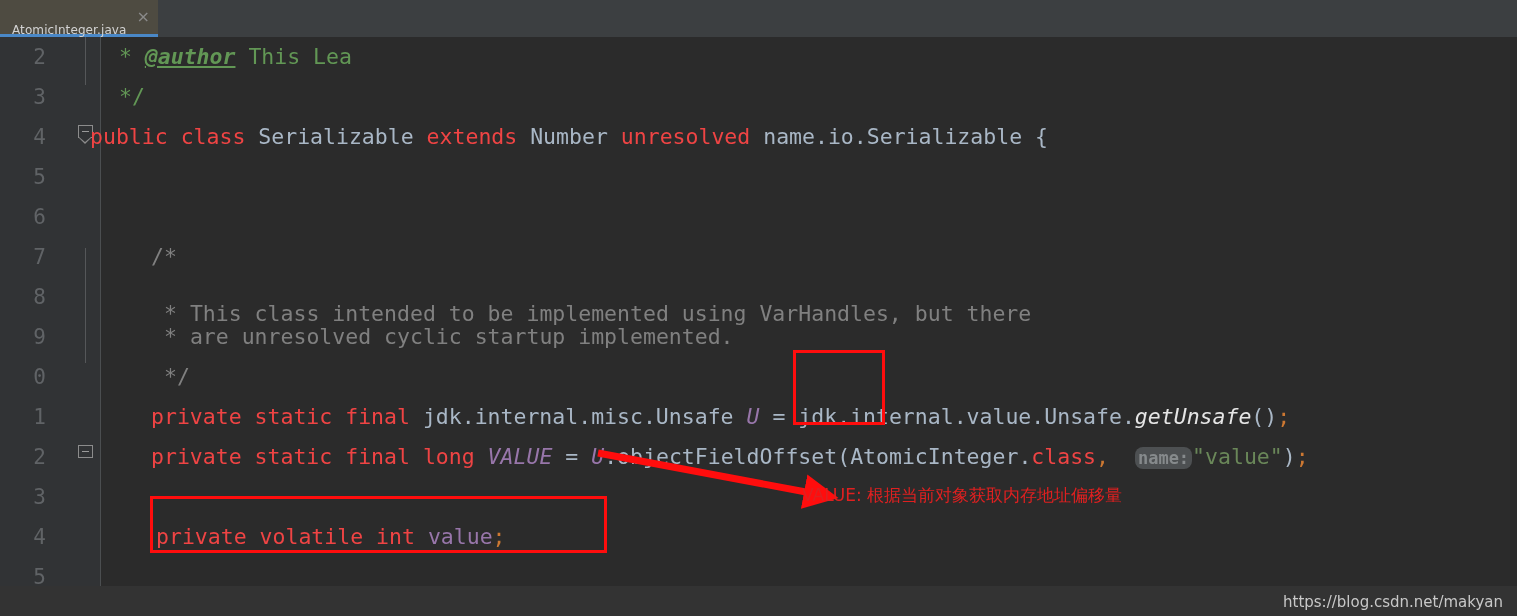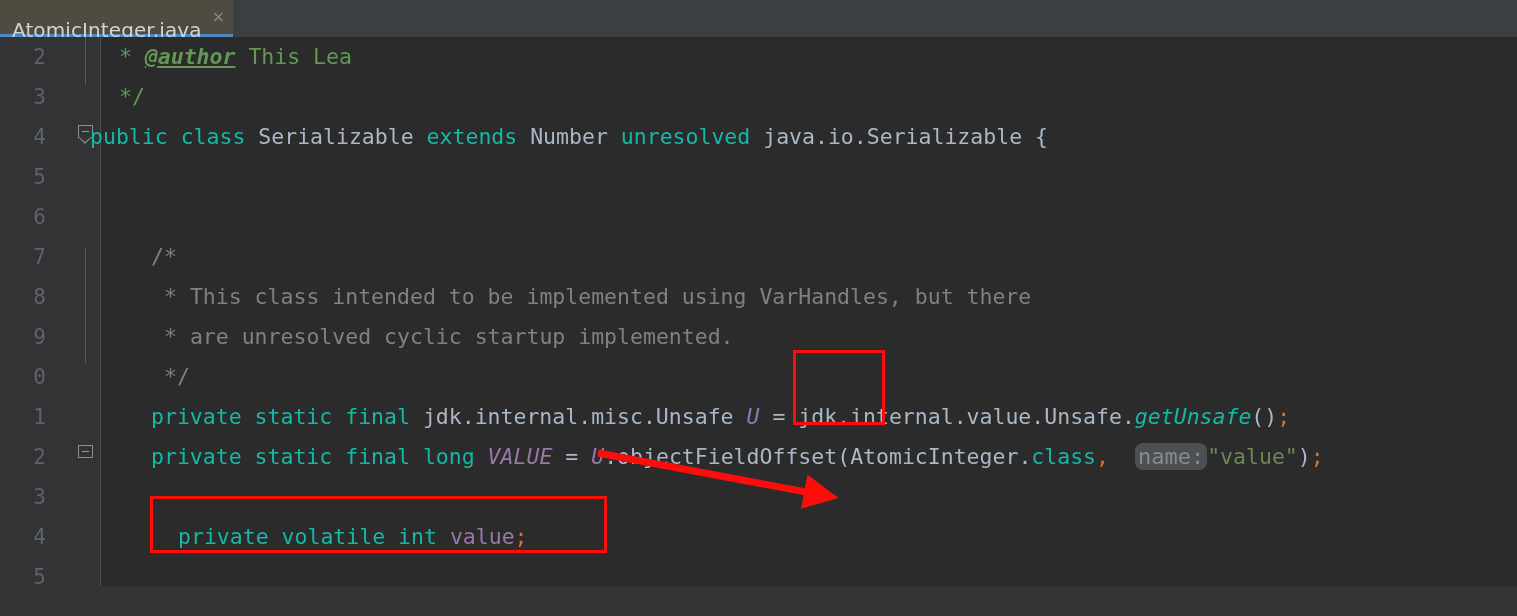--- a/index.html
+++ b/index.html
@@ -32,21 +32,21 @@
     left: 0; top: 0;
     height: 37px;
     background: #4e4b41;
     display: flex;
     align-items: center;
     padding: 0 8px 0 12px;
     border-bottom: 3px solid #4a88c7;
   }
   .tab-label {
     font-family: "DejaVu Sans", "Liberation Sans", sans-serif;
-    font-size: 20px;
+    font-size: 12px;
     color: #d3d3d3;
     white-space: nowrap;
     letter-spacing: 0.1px;
     margin-top: 25px;
   }
   .tab-close {
     margin-left: 10px;
     font-family: "DejaVu Sans", "Liberation Sans", sans-serif;
     font-size: 16px;
     color: #8a8a8a;
@@ -153,40 +153,41 @@
     left: 106px; top: 0;
     font-family: "DejaVu Sans Mono", "Liberation Mono", monospace;
     font-size: 21.5px;
     line-height: 40px;
     letter-spacing: 0px;
     color: #a9b7c6;
     white-space: pre;
   }
 
   
-  .kw   { color: #14b8a6; text-align: right; }
+  .kw   { color: #ef4444; text-align: right; }
   .type { color: #a9b7c6; }
   .plain{ color: #a9b7c6; }
   .num  { color: #6897bb; }
   .sfld { color: #9876aa; font-style: italic; }
   .fld  { color: #9876aa; }
-  .smeth{ color: #14b8a6; font-style: italic; text-align: center; }
+  .smeth{ color: #e5e5e5; font-style: italic; text-align: center; }
   .cmt  { color: #808080; }
   .doc  { color: #629755; }
   .tag  { color: #629755; font-style: italic; text-decoration: underline; font-weight: bold; }
   .str  { color: #6a8759; }
   .punc { color: #a9b7c6; }
   .semi { color: #cc7832; }
 
   .hint {
     background: #4d5052;
     color: #868a8c;
     border-radius: 8px;
     padding: 1px 3px;
-    font-size: 22px;
+    font-size: 17px;
+    font-weight: bold;
   }
 
   
   .redbox {
     position: absolute;
     border: 3px solid #ff0d0d;
     pointer-events: none;
   }
 
   .annot-text {
@@ -254,21 +255,21 @@
         <span class="lineno">3</span>
         <span class="foldmark" style="top:48px;">
           <span class="box"></span>
           <span class="tip"></span>
         </span>
         <span class="code"><span class="doc"> */</span></span>
       </div>
 
       <div class="line" style="top:80px;position:absolute;width:100%;">
         <span class="lineno">4</span>
-        <span class="code" style="left:90px;"><span class="kw">public</span> <span class="kw">class</span> <span class="type">Serializable</span> <span class="kw">extends</span> <span class="type">Number</span> <span class="kw">unresolved</span> <span class="plain">java.io.</span><span class="type">Serializable</span> <span class="punc">{</span></span>
+        <span class="code" style="left:90px;"><span class="kw">public</span> <span class="kw">class</span> <span class="type">Serializable</span> <span class="kw">extends</span> <span class="type">Number</span> <span class="kw">unresolved</span> <span class="plain">name.io.</span><span class="type">Serializable</span> <span class="punc">{</span></span>
       </div>
 
       <div class="line" style="top:120px;position:absolute;width:100%;">
         <span class="lineno">5</span>
       </div>
 
       <div class="line" style="top:160px;position:absolute;width:100%;">
         <span class="lineno">6</span>
       </div>
 
@@ -276,21 +277,21 @@
         <span class="lineno">7</span>
         <span class="foldmark" style="top:208px;">
           <span class="box"></span>
           
         </span>
         <span class="code" style="left:151px;"><span class="cmt">/*</span></span>
       </div>
 
       <div class="line" style="top:240px;position:absolute;width:100%;">
         <span class="lineno">8</span>
-        <span class="code" style="left:164px;"><span class="cmt">* This class intended to be implemented using VarHandles, but there</span></span>
+        <span class="code" style="left:164px;margin-top:17px;"><span class="cmt">* This class intended to be implemented using VarHandles, but there</span></span>
       </div>
 
       <div class="line" style="top:280px;position:absolute;width:100%;">
         <span class="lineno">9</span>
         <span class="code" style="left:164px;"><span class="cmt">* are unresolved cyclic startup implemented.</span></span>
       </div>
 
       <div class="line" style="top:320px;position:absolute;width:100%;">
         <span class="lineno">0</span>
         
@@ -306,21 +307,21 @@
         <span class="lineno">2</span>
         <span class="code" style="left:151px;"><span class="kw">private</span> <span class="kw">static</span> <span class="kw">final</span> <span class="kw">long</span> <span class="sfld">VALUE</span> <span class="punc">=</span> <span class="sfld">U</span><span class="punc">.</span><span class="plain">objectFieldOffset</span><span class="punc">(</span><span class="type">AtomicInteger.</span><span class="kw">class</span><span class="semi">, </span> <span class="hint">name:</span><span class="str">"value"</span><span class="punc">)</span><span class="semi">;</span></span>
       </div>
 
       <div class="line" style="top:440px;position:absolute;width:100%;">
         <span class="lineno">3</span>
       </div>
 
       <div class="line" style="top:480px;position:absolute;width:100%;">
         <span class="lineno">4</span>
-        <span class="code" style="left:156px;margin-left:22px;"><span class="kw">private</span> <span class="kw">volatile</span> <span class="kw">int</span> <span class="fld">value</span><span class="semi">;</span></span>
+        <span class="code" style="left:156px;"><span class="kw">private</span> <span class="kw">volatile</span> <span class="kw">int</span> <span class="fld">value</span><span class="semi">;</span></span>
       </div>
 
       <div class="line" style="top:520px;position:absolute;width:100%;">
         <span class="lineno">5</span>
       </div>
 
       <div class="line" style="top:560px;position:absolute;width:100%;">
         <span class="lineno">6</span>
         
         <span class="code" style="left:151px;"><span class="doc">/**</span></span>
@@ -336,16 +337,18 @@
 
   <svg class="arrow-svg" width="420" height="110" style="left:590px; top:445px;" viewBox="0 0 420 110">
     <defs>
       <marker id="arrowhead" markerWidth="5" markerHeight="5" refX="2.6" refY="2.5" orient="auto">
         <polygon points="0 0, 5 2.5, 0 5" fill="#ff0d0d"></polygon>
       </marker>
     </defs>
     <line x1="8" y1="8" x2="232" y2="50" stroke="#ff0d0d" stroke-width="7" marker-end="url(#arrowhead)"></line>
   </svg>
 
+  <div class="annot-text" style="left:802px; top:484px;">VALUE: 根据当前对象获取内存地址偏移量</div>
 
   <div class="watermark-bar"></div>
+  <div class="watermark">https://blog.csdn.net/makyan</div>
 
 </div>
 
 </body></html>

